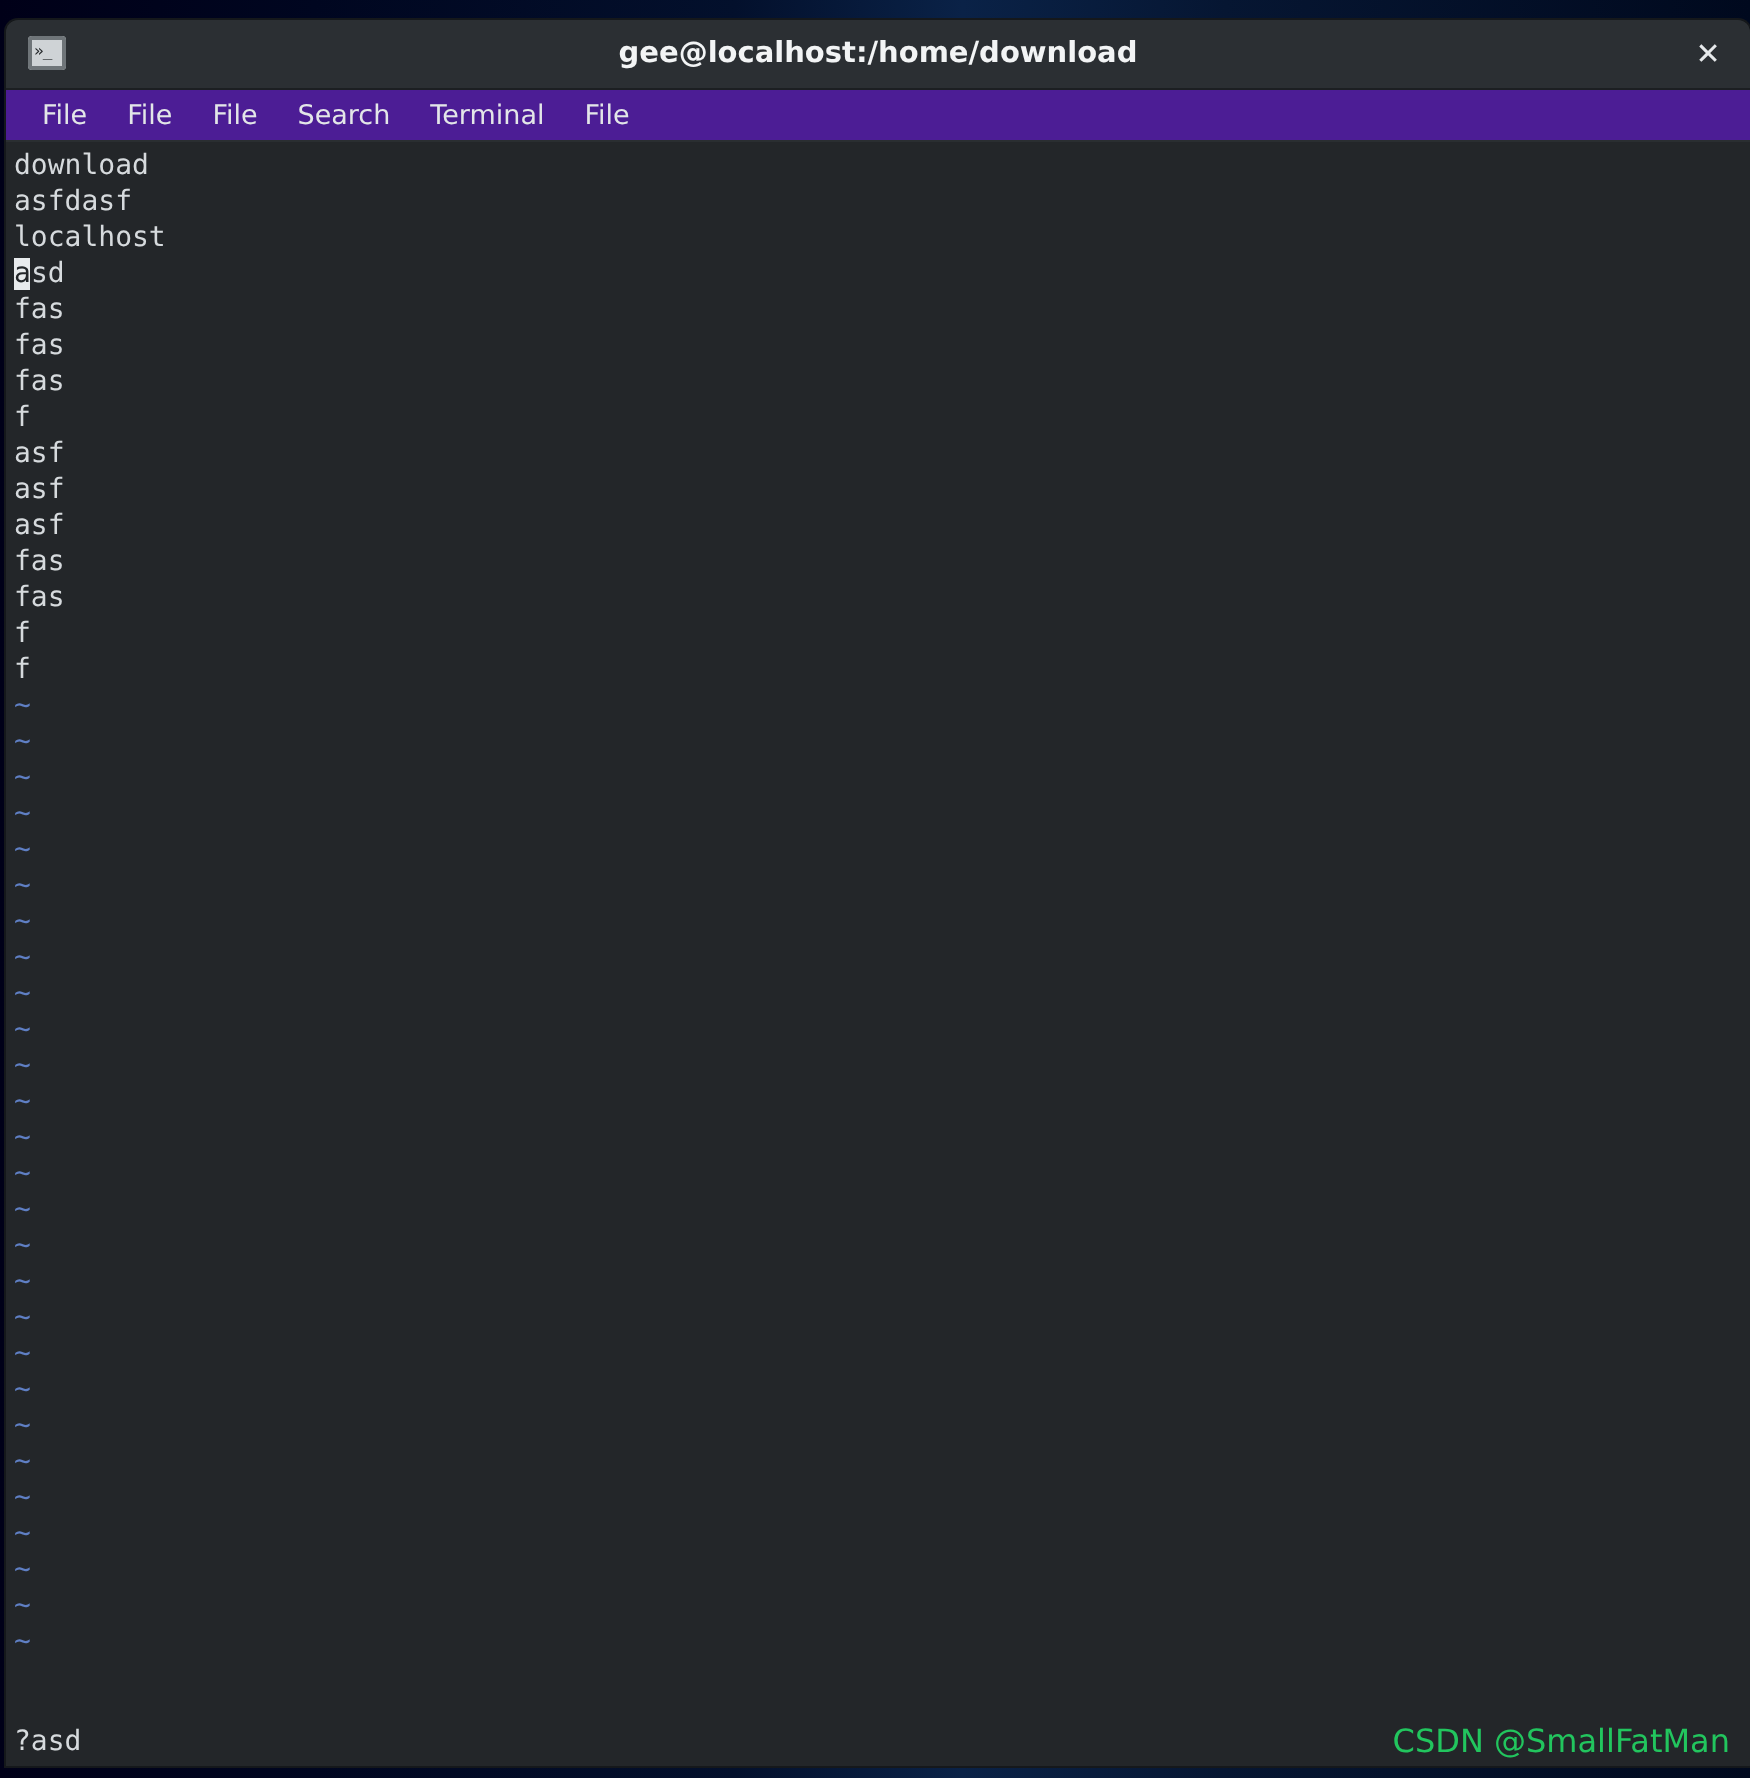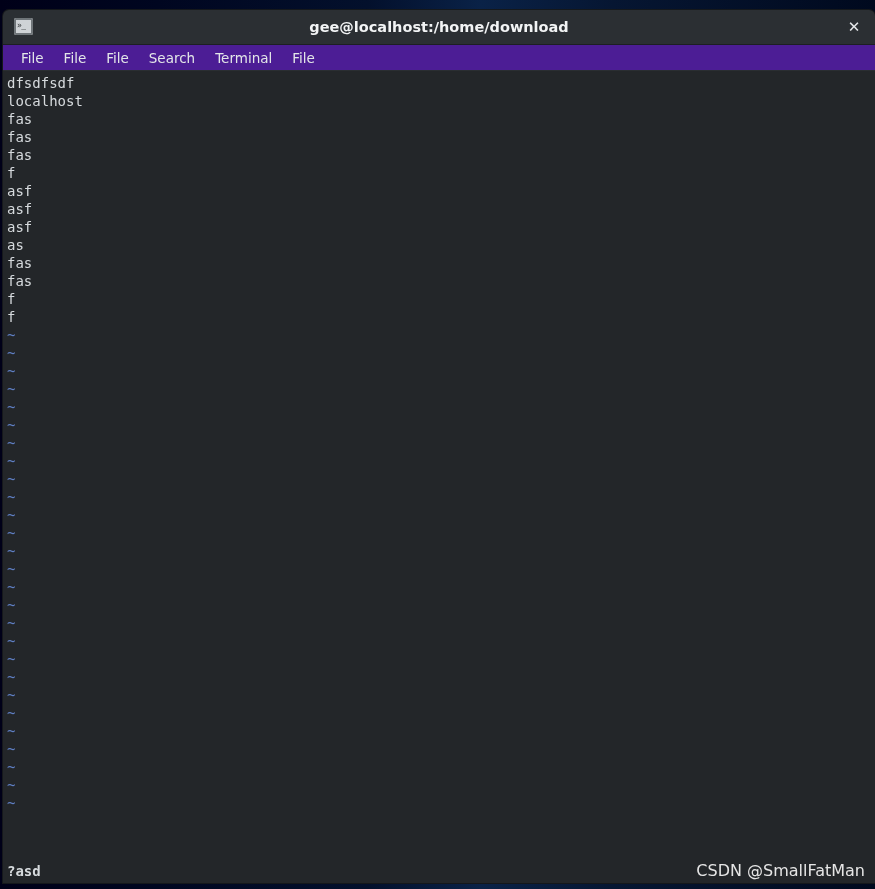--- a/index.html
+++ b/index.html
@@ -151,25 +151,24 @@
     display: flex;
     align-items: center;
     box-sizing: border-box;
     padding: 0 10px 0 4px;
   }
   #command-text {
     color: #d6dadd;
     font-family: "DejaVu Sans Mono", monospace;
     font-size: 14px;
     white-space: pre;
-    font-weight: bold;
   }
   #watermark {
     margin-left: auto;
-    color: #e5e5e5;
+    color: #22c55e;
     font-size: 16px;
     font-family: "DejaVu Sans", sans-serif;
   }
 </style>
 </head>
 <body>
 
 <div id="desktop-backdrop"></div>
 
 <div id="terminal-window">
@@ -186,30 +185,31 @@
     <div class="menu-item">File</div>
     <div class="menu-item">File</div>
     <div class="menu-item">File</div>
     <div class="menu-item">Search</div>
     <div class="menu-item">Terminal</div>
     <div class="menu-item">File</div>
   </div>
 
   <div id="terminal-body">
     <div id="editor-lines">
-        <div class="vim-line">dfsdfsdf</div>
+        <div class="vim-line">download</div>
+        <div class="vim-line">asfdasf</div>
         <div class="vim-line">localhost</div>
+        <div class="vim-line"><span class="cursor-cell">a</span><span>sd</span></div>
         <div class="vim-line">fas</div>
         <div class="vim-line">fas</div>
         <div class="vim-line">fas</div>
         <div class="vim-line">f</div>
         <div class="vim-line">asf</div>
         <div class="vim-line">asf</div>
         <div class="vim-line">asf</div>
-        <div class="vim-line">as</div>
         <div class="vim-line">fas</div>
         <div class="vim-line">fas</div>
         <div class="vim-line">f</div>
         <div class="vim-line">f</div>
       </div>
     <div id="editor-tildes">
         <div class="vim-tilde">~</div>
         <div class="vim-tilde">~</div>
         <div class="vim-tilde">~</div>
         <div class="vim-tilde">~</div>

